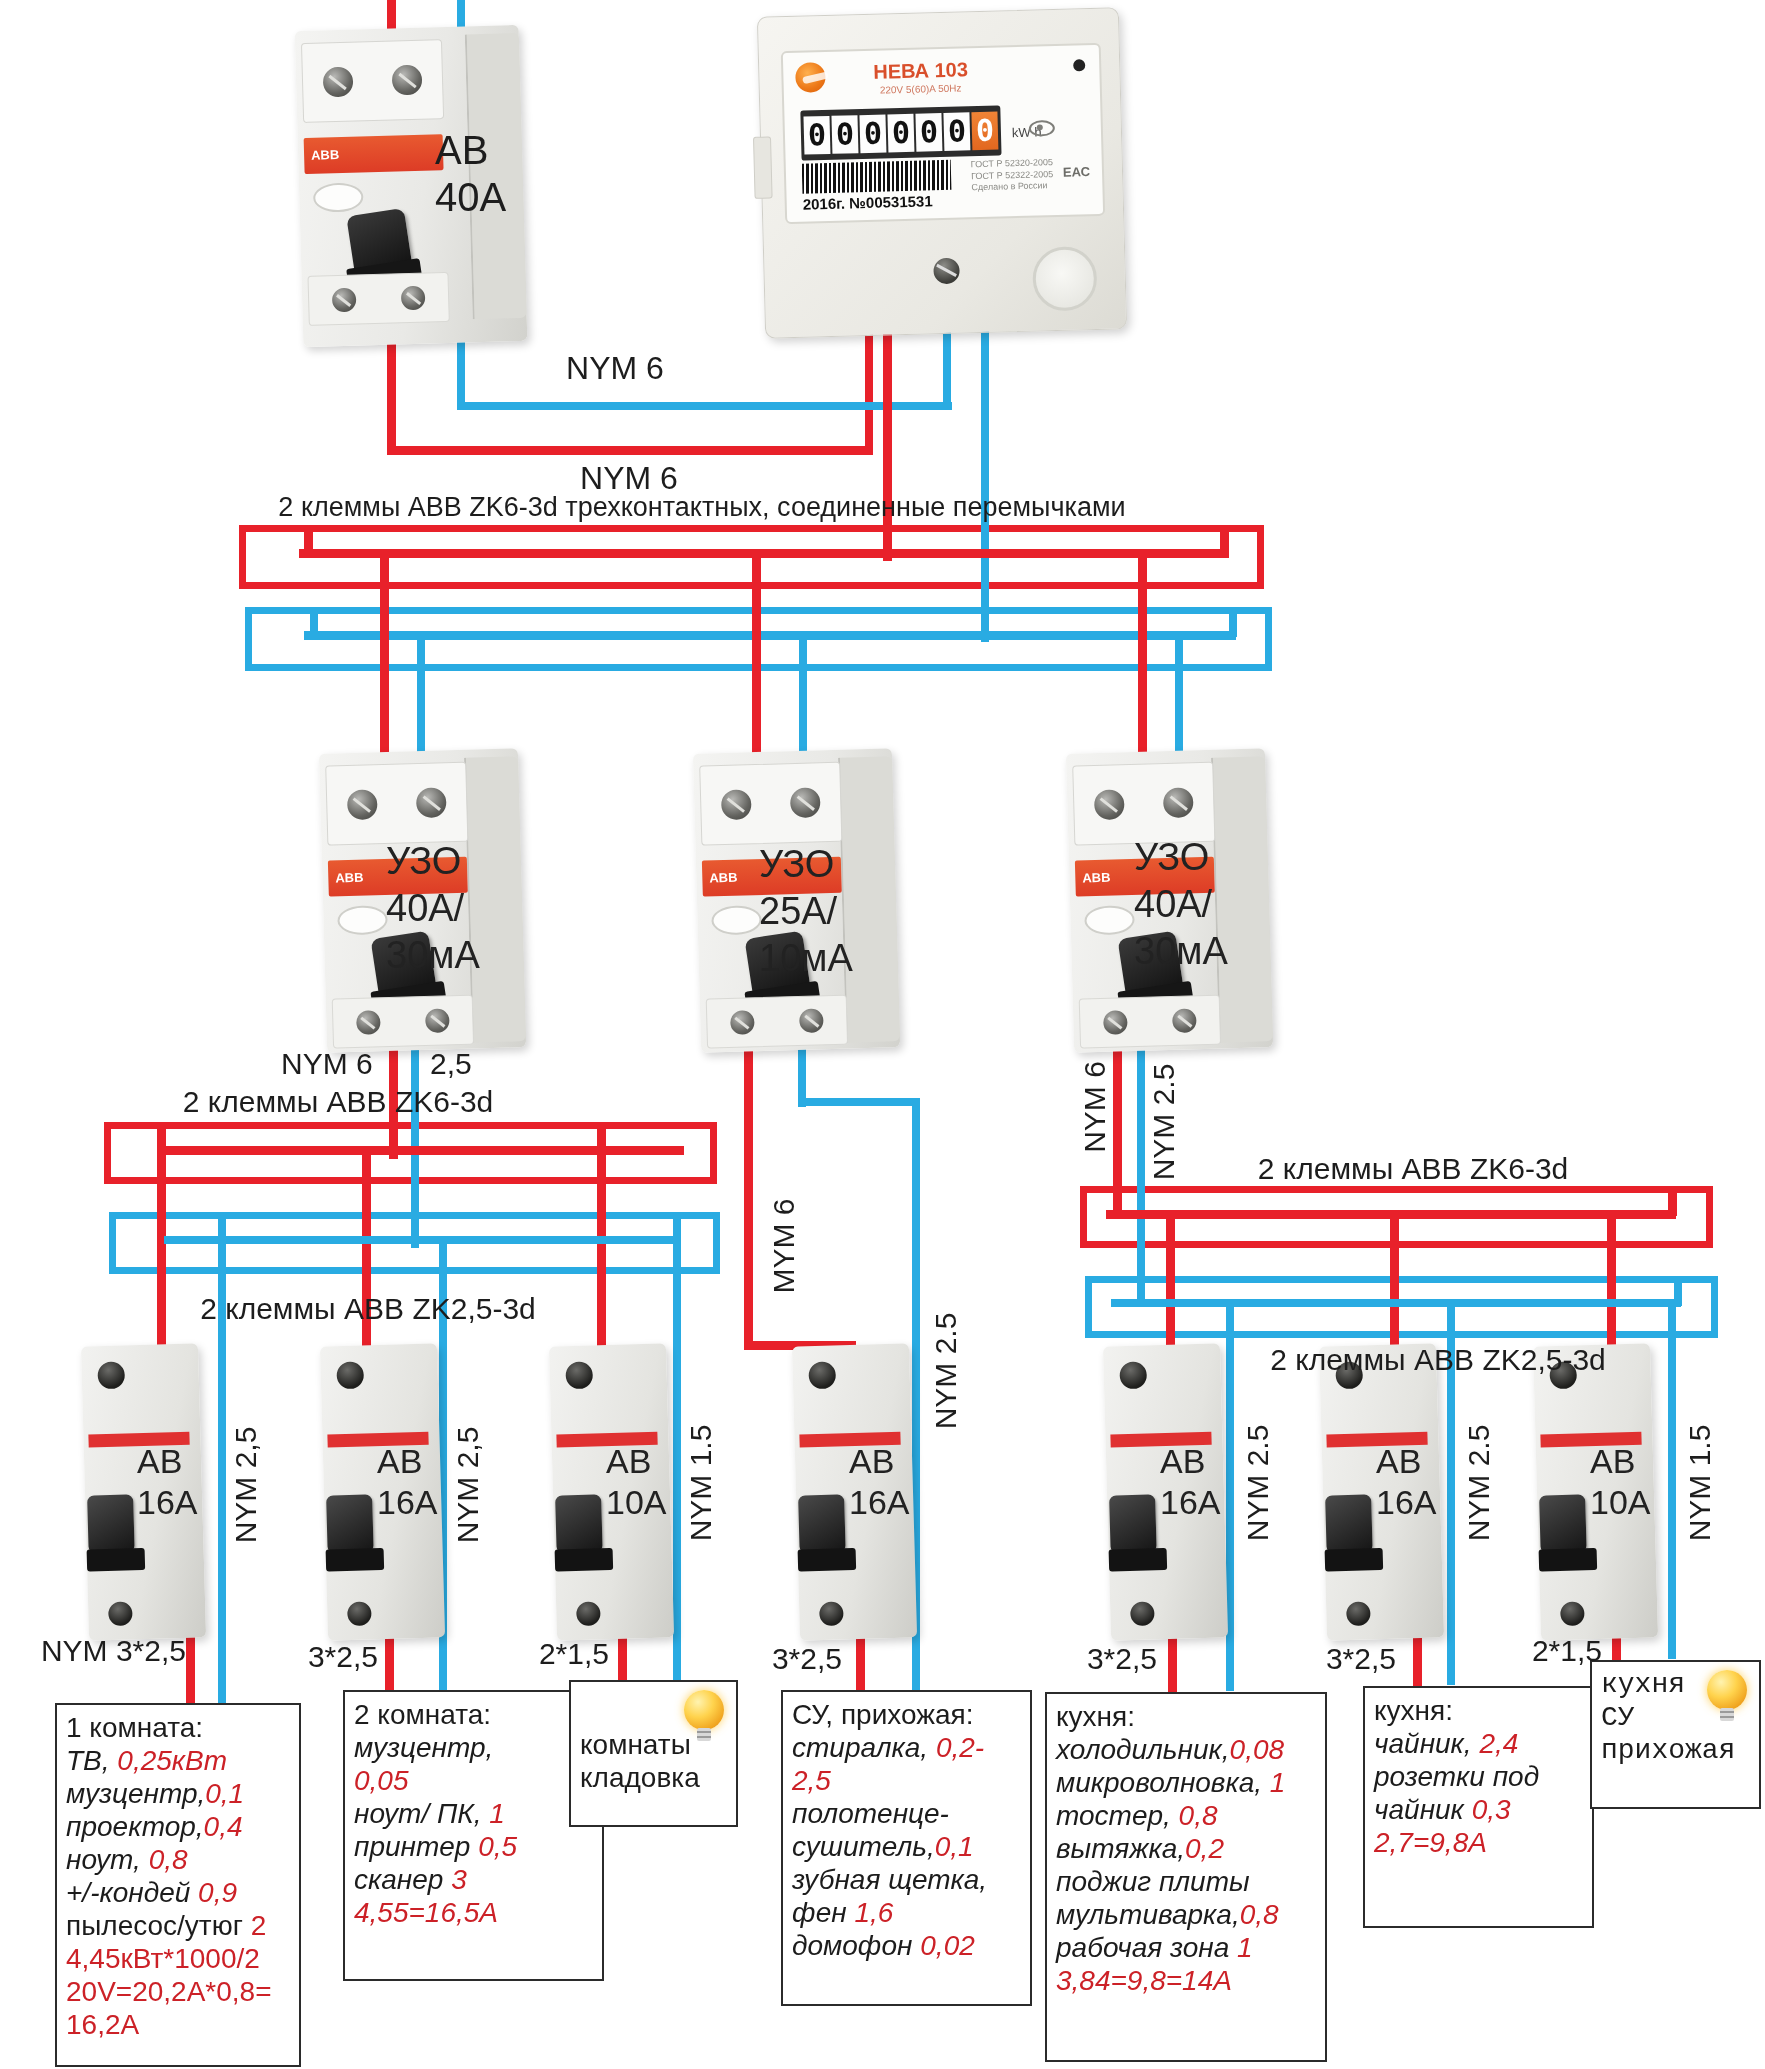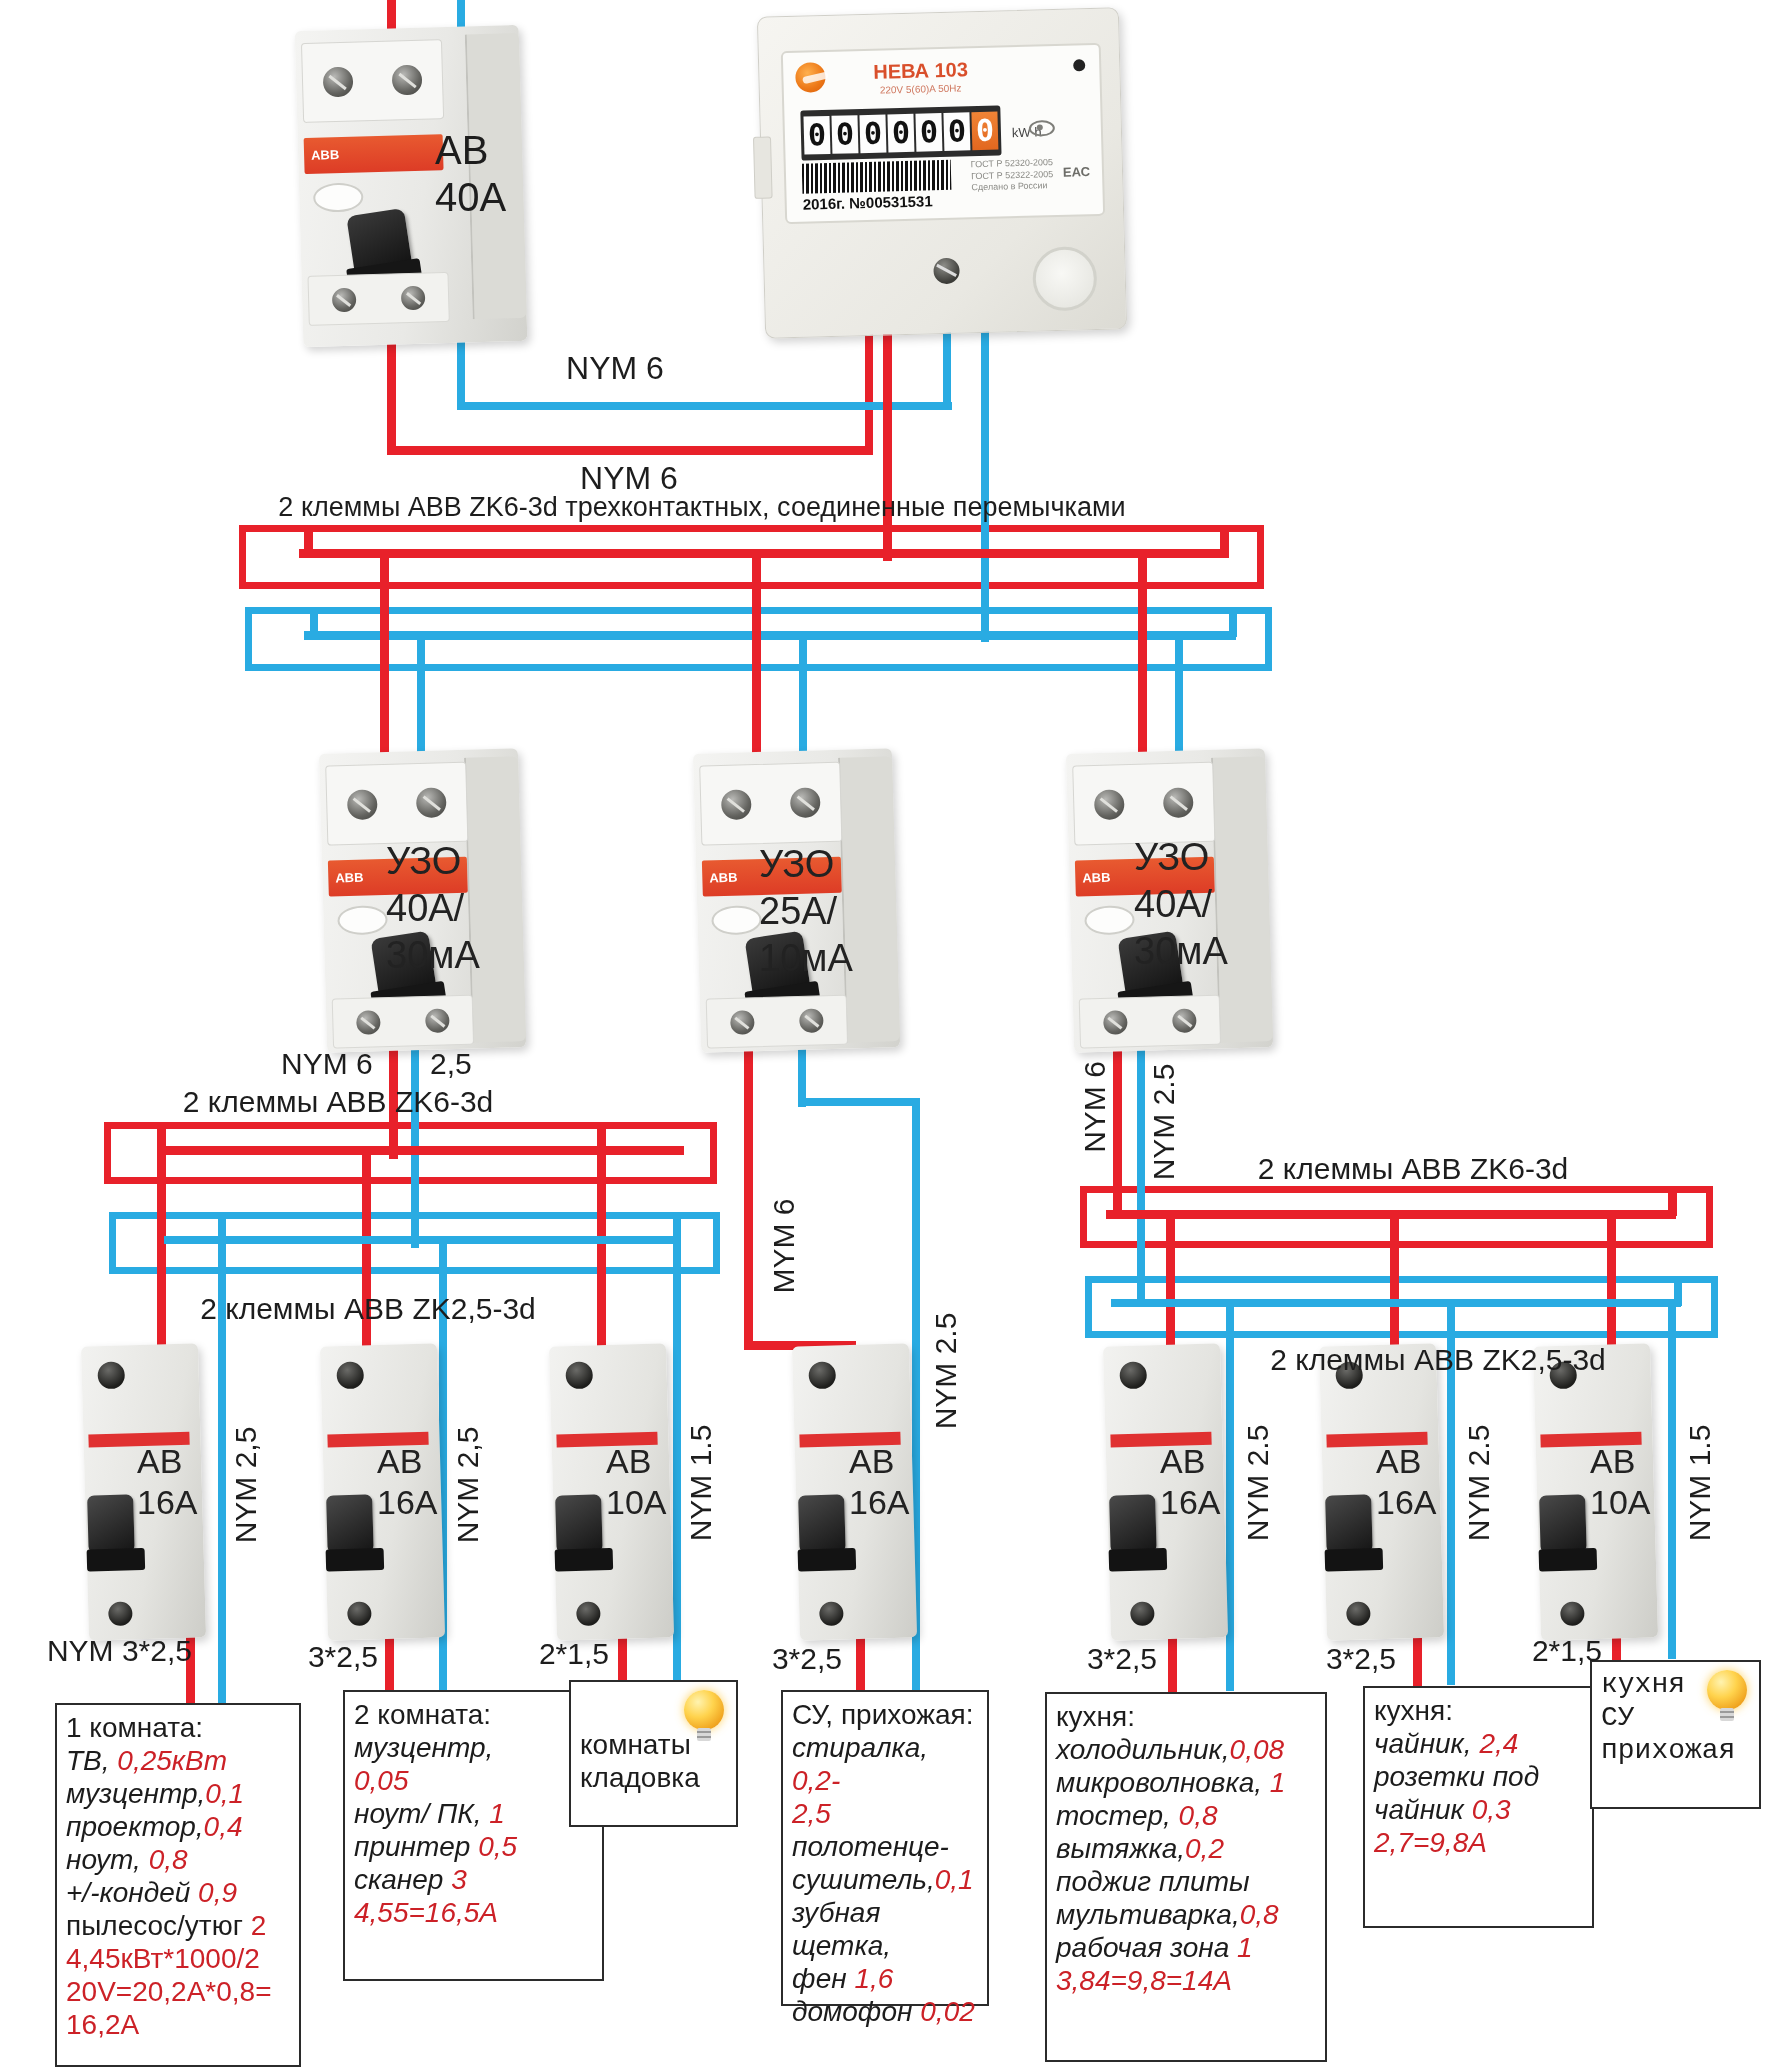--- a/index.html
+++ b/index.html
@@ -376,21 +376,21 @@
   <div class="lbl rot" style="left:881px;top:1354px;width:129px;font-size:30px;">NYM 2.5</div>
   <div class="lbl rot" style="left:1040px;top:1090px;width:109px;font-size:30px;">NYM 6</div>
   <div class="lbl rot" style="left:1099px;top:1105px;width:129px;font-size:30px;">NYM 2.5</div>
   <div class="lbl rot" style="left:181px;top:1468px;width:129px;font-size:30px;">NYM 2,5</div>
   <div class="lbl rot" style="left:403px;top:1468px;width:129px;font-size:30px;">NYM 2,5</div>
   <div class="lbl rot" style="left:636px;top:1466px;width:129px;font-size:30px;">NYM 1.5</div>
   <div class="lbl rot" style="left:1193px;top:1466px;width:129px;font-size:30px;">NYM 2.5</div>
   <div class="lbl rot" style="left:1414px;top:1466px;width:129px;font-size:30px;">NYM 2.5</div>
   <div class="lbl rot" style="left:1635px;top:1466px;width:129px;font-size:30px;">NYM 1.5</div>
 
-  <div class="lbl rt" style="left:15px;top:1634px;width:177px;font-size:30px;">NYM 3*2,5</div>
+  <div class="lbl rt" style="left:9px;top:1634px;width:177px;font-size:30px;">NYM 3*2,5</div>
   <div class="lbl rt" style="left:274px;top:1640px;width:104px;font-size:30px;">3*2,5</div>
   <div class="lbl rt" style="left:505px;top:1637px;width:104px;font-size:30px;">2*1,5</div>
   <div class="lbl rt" style="left:738px;top:1642px;width:104px;font-size:30px;">3*2,5</div>
   <div class="lbl rt" style="left:1053px;top:1642px;width:104px;font-size:30px;">3*2,5</div>
   <div class="lbl rt" style="left:1292px;top:1642px;width:104px;font-size:30px;">3*2,5</div>
   <div class="lbl rt" style="left:1498px;top:1634px;width:104px;font-size:30px;">2*1,5</div>
 
   <div class="loadbox" style="left:55px;top:1703px;width:246px;height:364px;">
       <div class="box-title">1 комната:</div>
       <div class="box-line i"><span class="k">ТВ, </span><span class="r">0,25кВт</span></div>
@@ -410,21 +410,21 @@
       <div class="box-line i"><span class="k">ноут/ ПК, </span><span class="r">1</span></div>
       <div class="box-line i"><span class="k">принтер </span><span class="r">0,5</span></div>
       <div class="box-line i"><span class="k">сканер </span><span class="r">3</span></div>
       <div class="box-line i"><span class="r">4,55=16,5А</span></div>
     </div>
   <div class="loadbox" style="left:569px;top:1680px;width:169px;height:147px;padding-top:46px;">
       <div class="box-line"><span class="k">комнаты</span></div>
       <div class="box-line"><span class="k">кладовка</span></div>
       <div class="bulb" style="right: 12px; top: 8px;"></div>
     </div>
-  <div class="loadbox" style="left:781px;top:1690px;width:208px;height:316px;">
+  <div class="loadbox" style="left:781px;top:1690px;width:251px;height:316px;">
       <div class="box-title">СУ, прихожая:</div>
       <div class="box-line i"><span class="k">стиралка, </span><span class="r">0,2-</span></div>
       <div class="box-line i"><span class="r">2,5</span></div>
       <div class="box-line i"><span class="k">полотенце-</span></div>
       <div class="box-line i"><span class="k">сушитель,</span><span class="r">0,1</span></div>
       <div class="box-line i"><span class="k">зубная щетка,</span></div>
       <div class="box-line i"><span class="k">фен </span><span class="r">1,6</span></div>
       <div class="box-line i"><span class="k">домофон </span><span class="r">0,02</span></div>
     </div>
   <div class="loadbox" style="left:1045px;top:1692px;width:282px;height:370px;">

